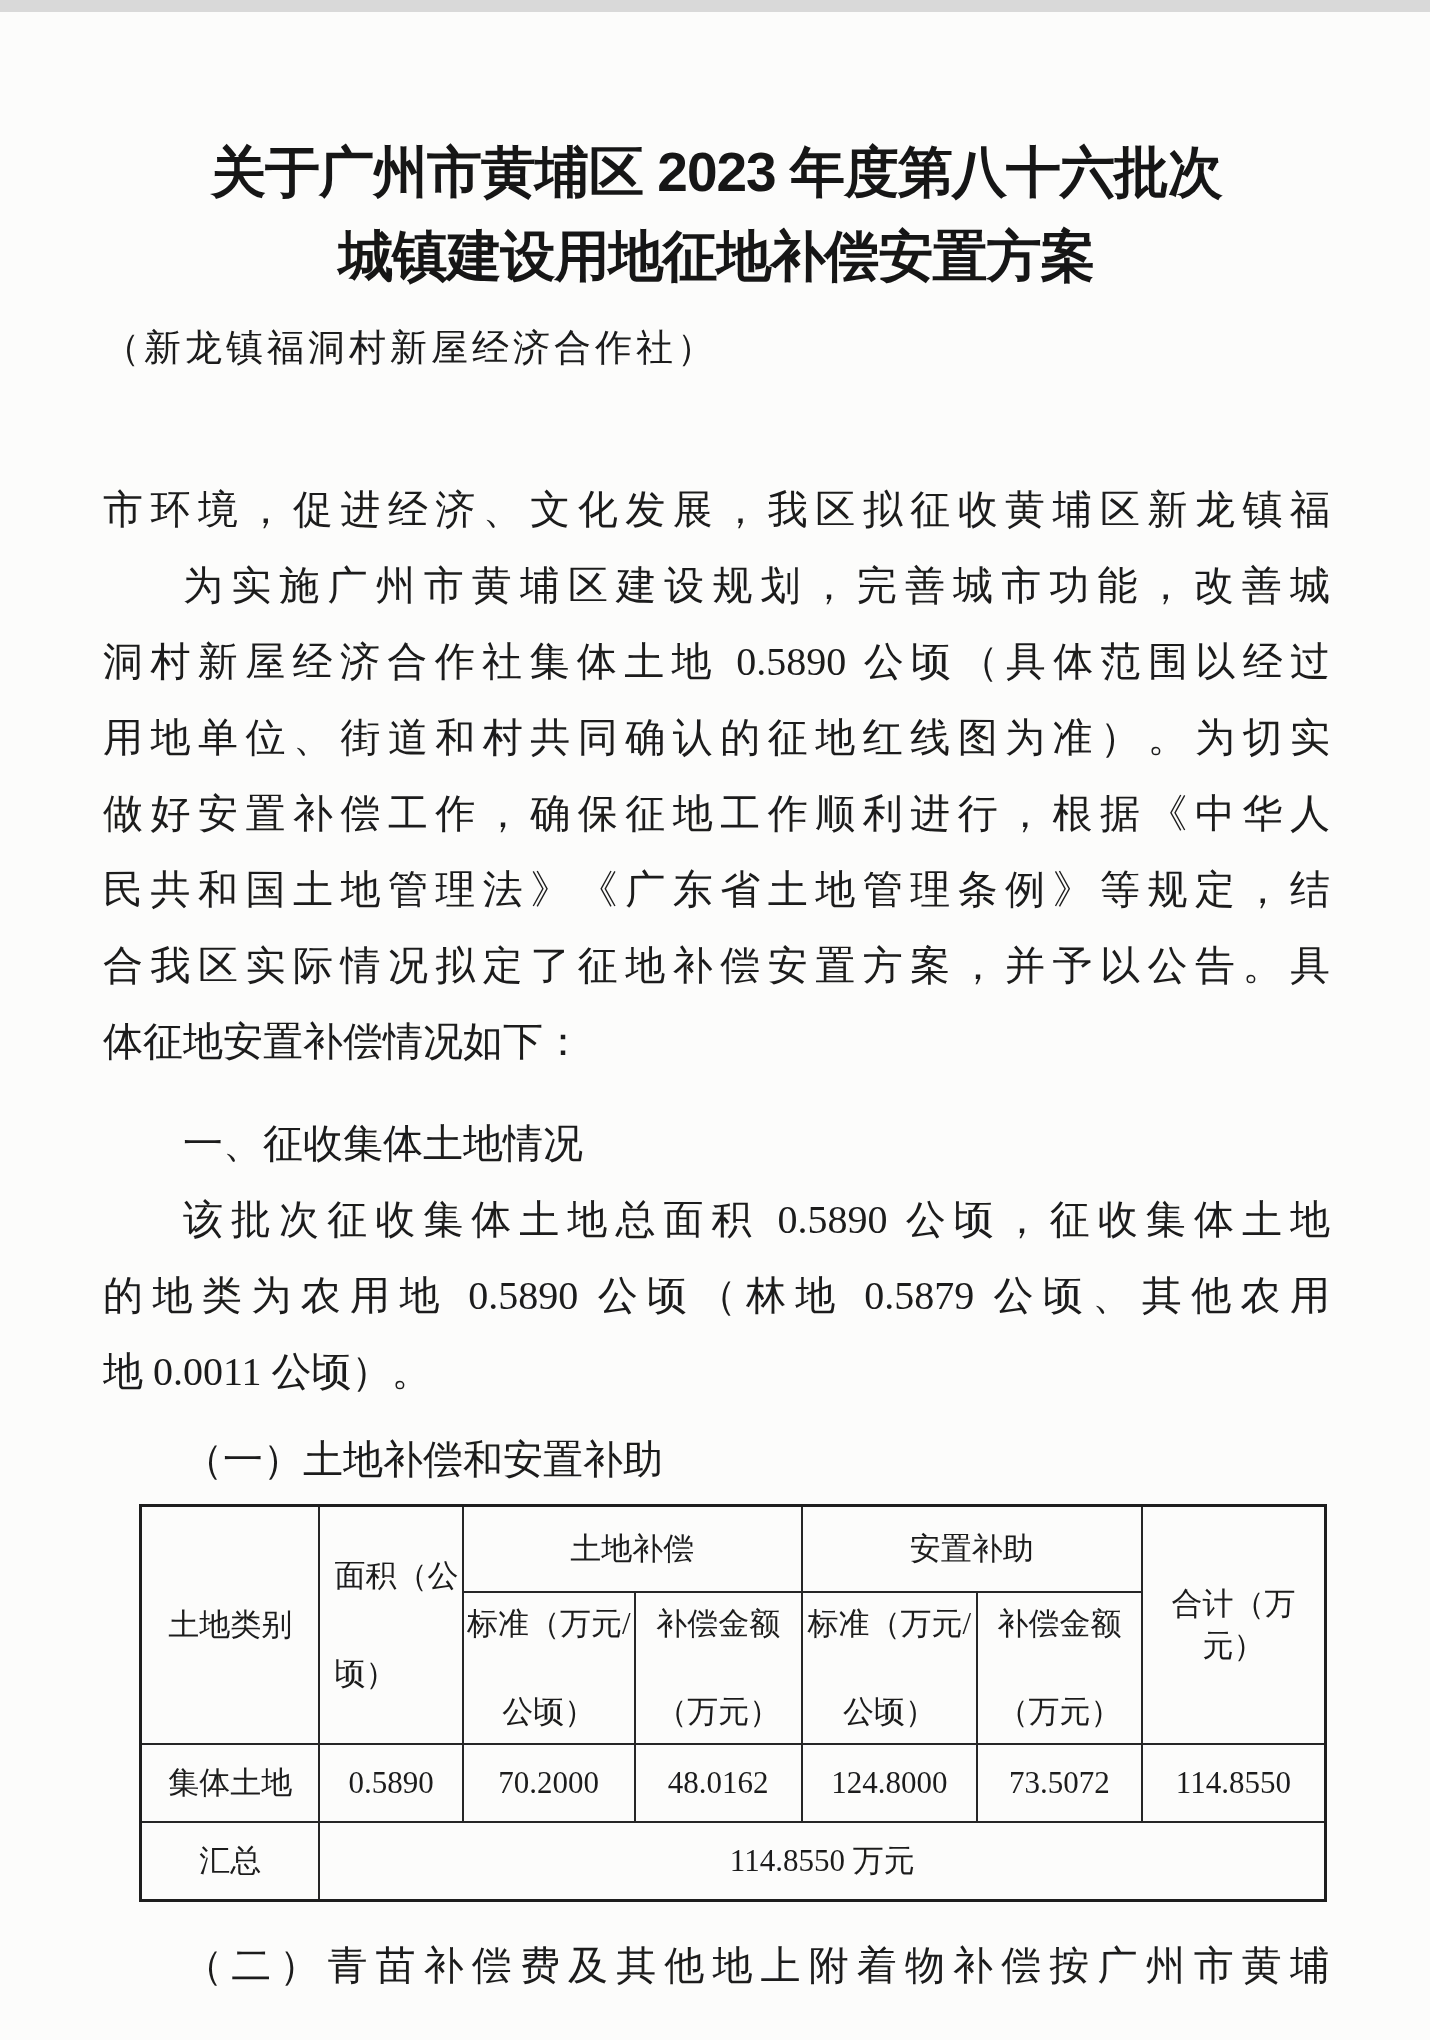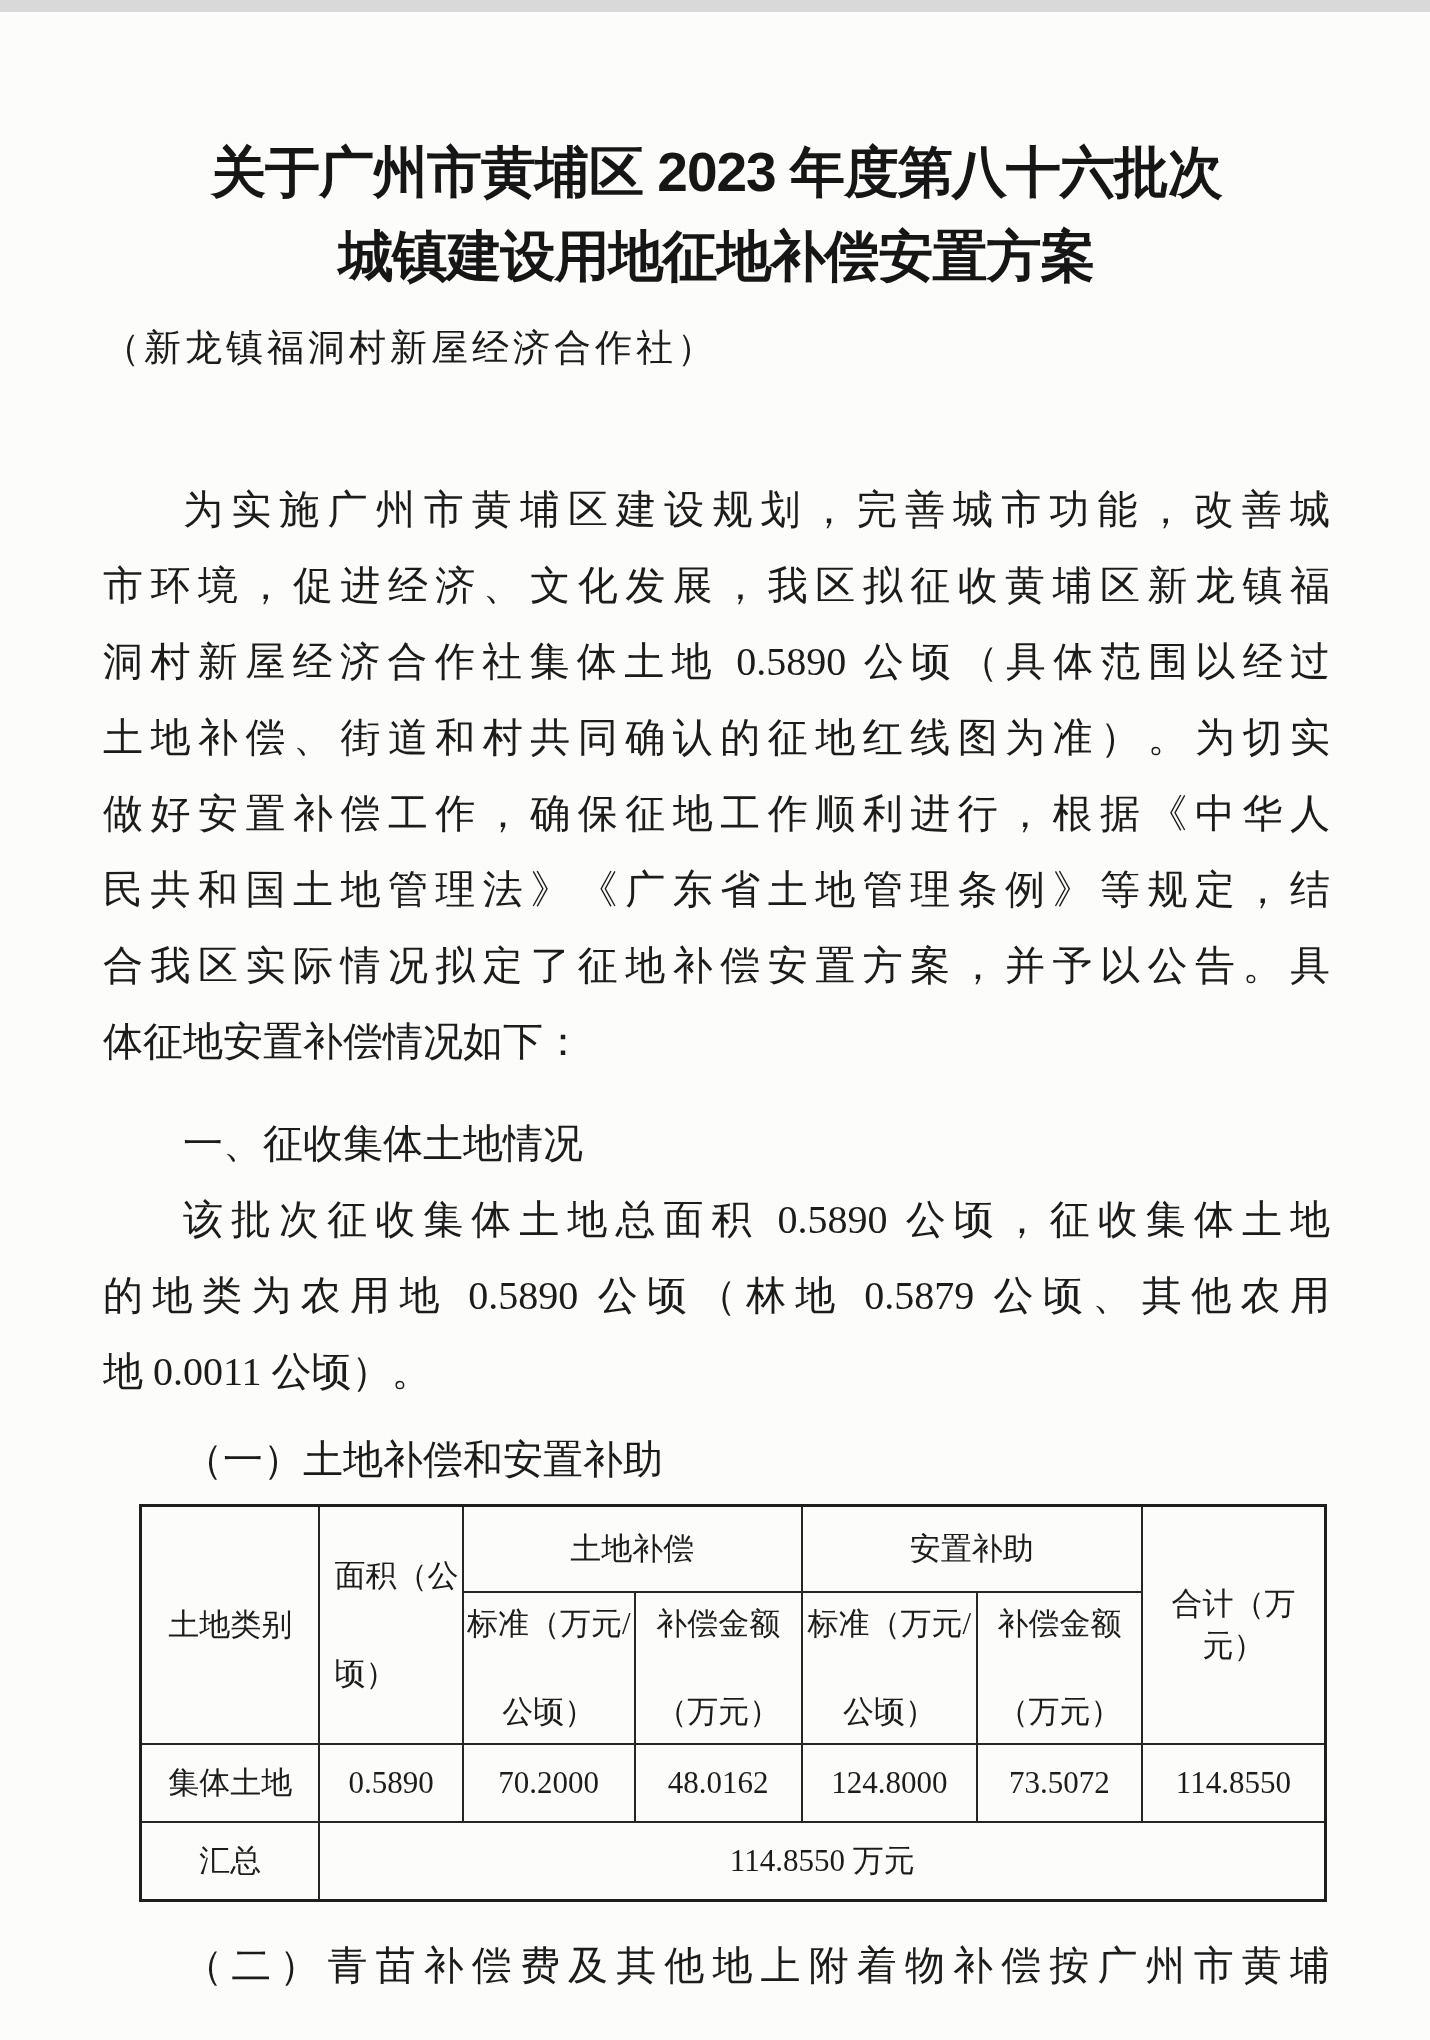--- a/index.html
+++ b/index.html
@@ -91,24 +91,24 @@
 <div class="page">
 
   <div class="title">
     <div>关于广州市黄埔区 2023 年度第八十六批次</div>
     <div>城镇建设用地征地补偿安置方案</div>
   </div>
 
   <div class="subtitle">（新龙镇福洞村新屋经济合作社）</div>
 
   <div class="body-block">
+    <div class="bline">市环境，促进经济、文化发展，我区拟征收黄埔区新龙镇福</div>
     <div class="bline ind">为实施广州市黄埔区建设规划，完善城市功能，改善城</div>
-    <div class="bline">市环境，促进经济、文化发展，我区拟征收黄埔区新龙镇福</div>
     <div class="bline">洞村新屋经济合作社集体土地 0.5890 公顷（具体范围以经过</div>
-    <div class="bline">土地补偿、街道和村共同确认的征地红线图为准）。为切实</div>
+    <div class="bline">用地单位、街道和村共同确认的征地红线图为准）。为切实</div>
     <div class="bline">做好安置补偿工作，确保征地工作顺利进行，根据《中华人</div>
     <div class="bline">民共和国土地管理法》《广东省土地管理条例》等规定，结</div>
     <div class="bline">合我区实际情况拟定了征地补偿安置方案，并予以公告。具</div>
     <div class="bline plain">体征地安置补偿情况如下：</div>
 
     <div class="bline plain ind sec-head">一、征收集体土地情况</div>
 
     <div class="bline ind">该批次征收集体土地总面积 0.5890 公顷，征收集体土地</div>
     <div class="bline">的地类为农用地 0.5890 公顷（林地 0.5879 公顷、其他农用</div>
     <div class="bline plain">地 0.0011 公顷）。</div>

